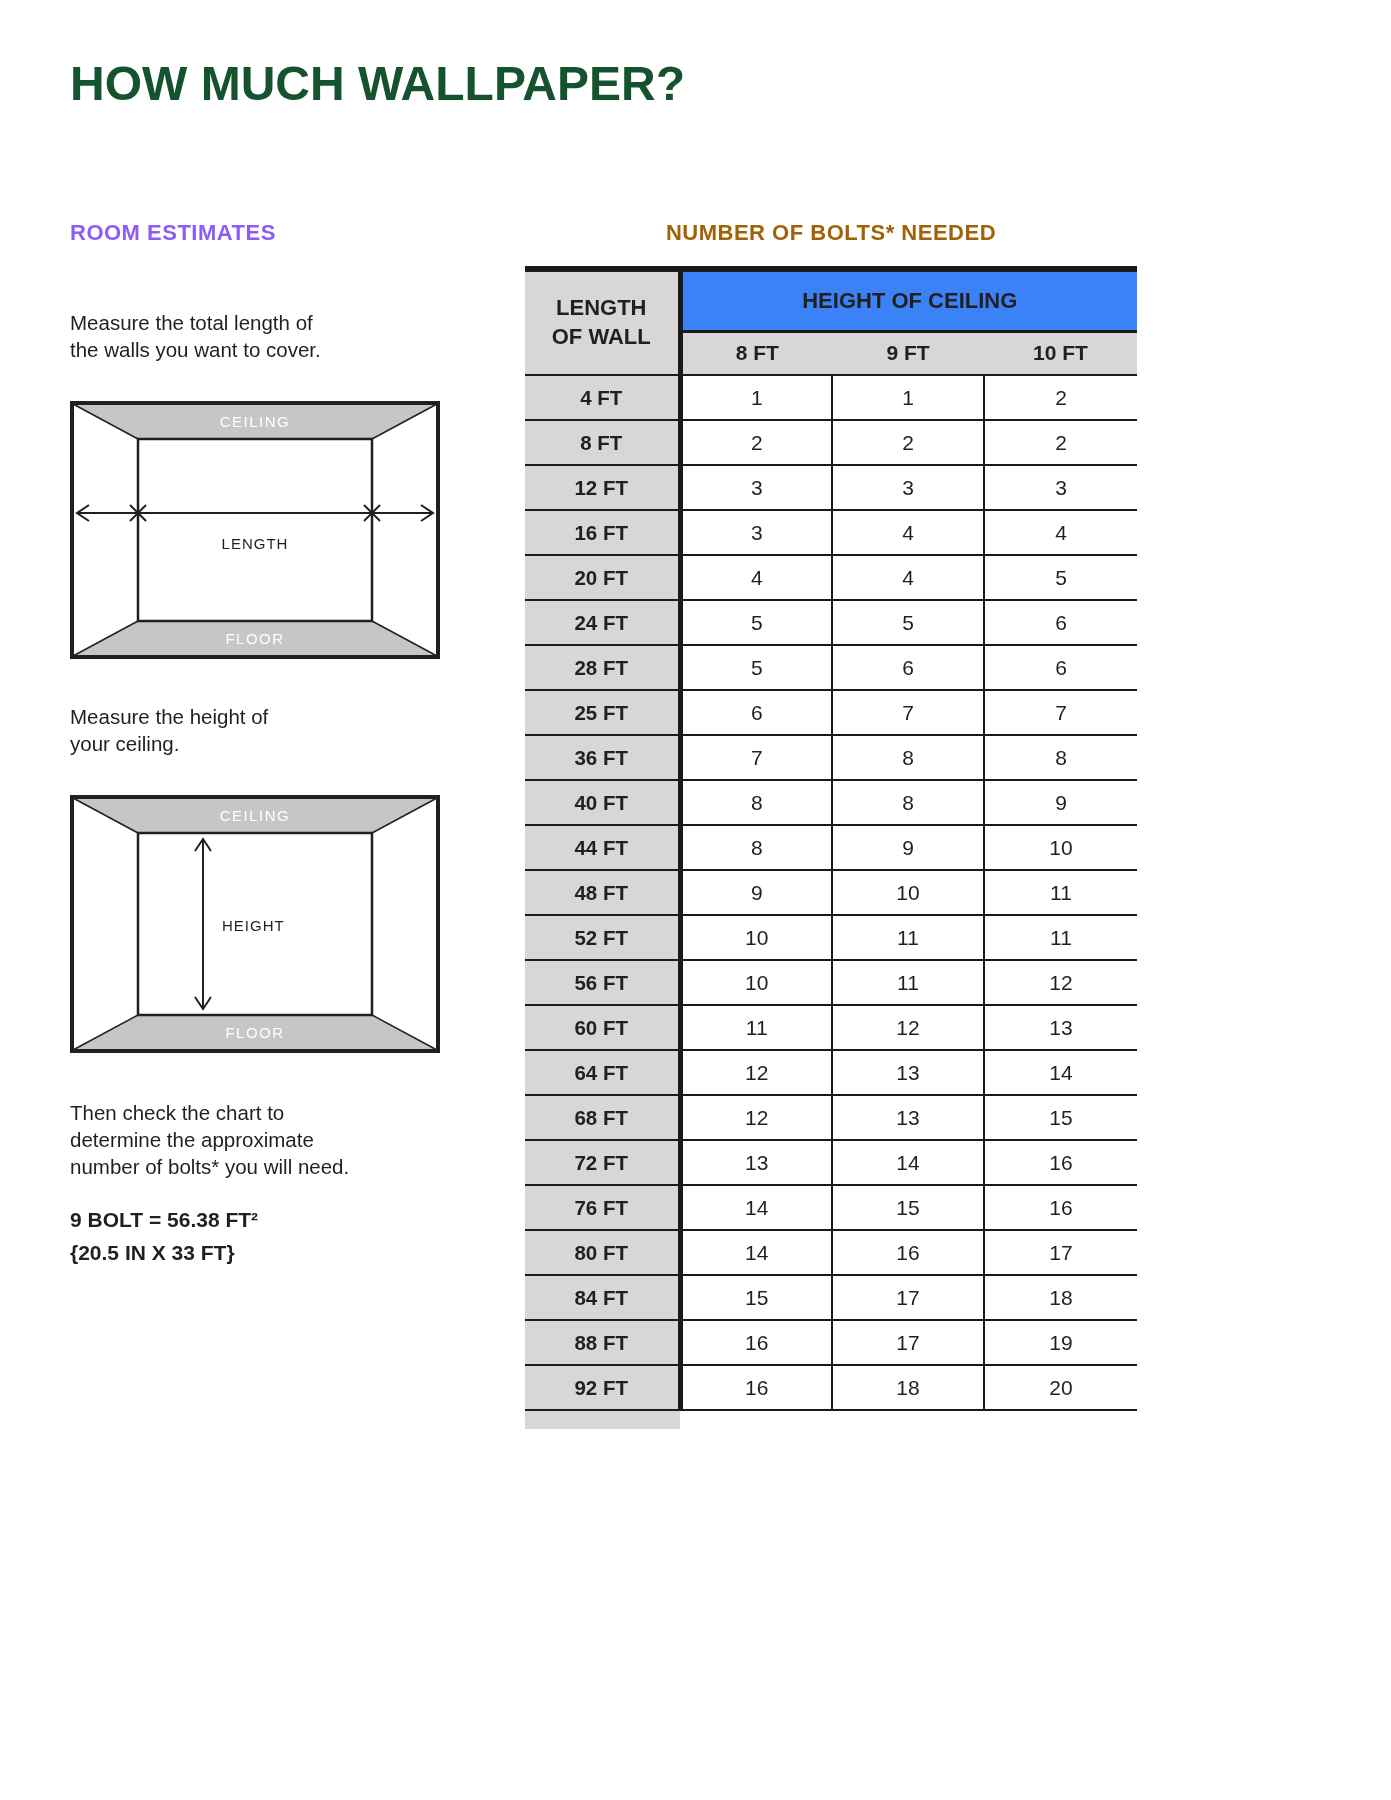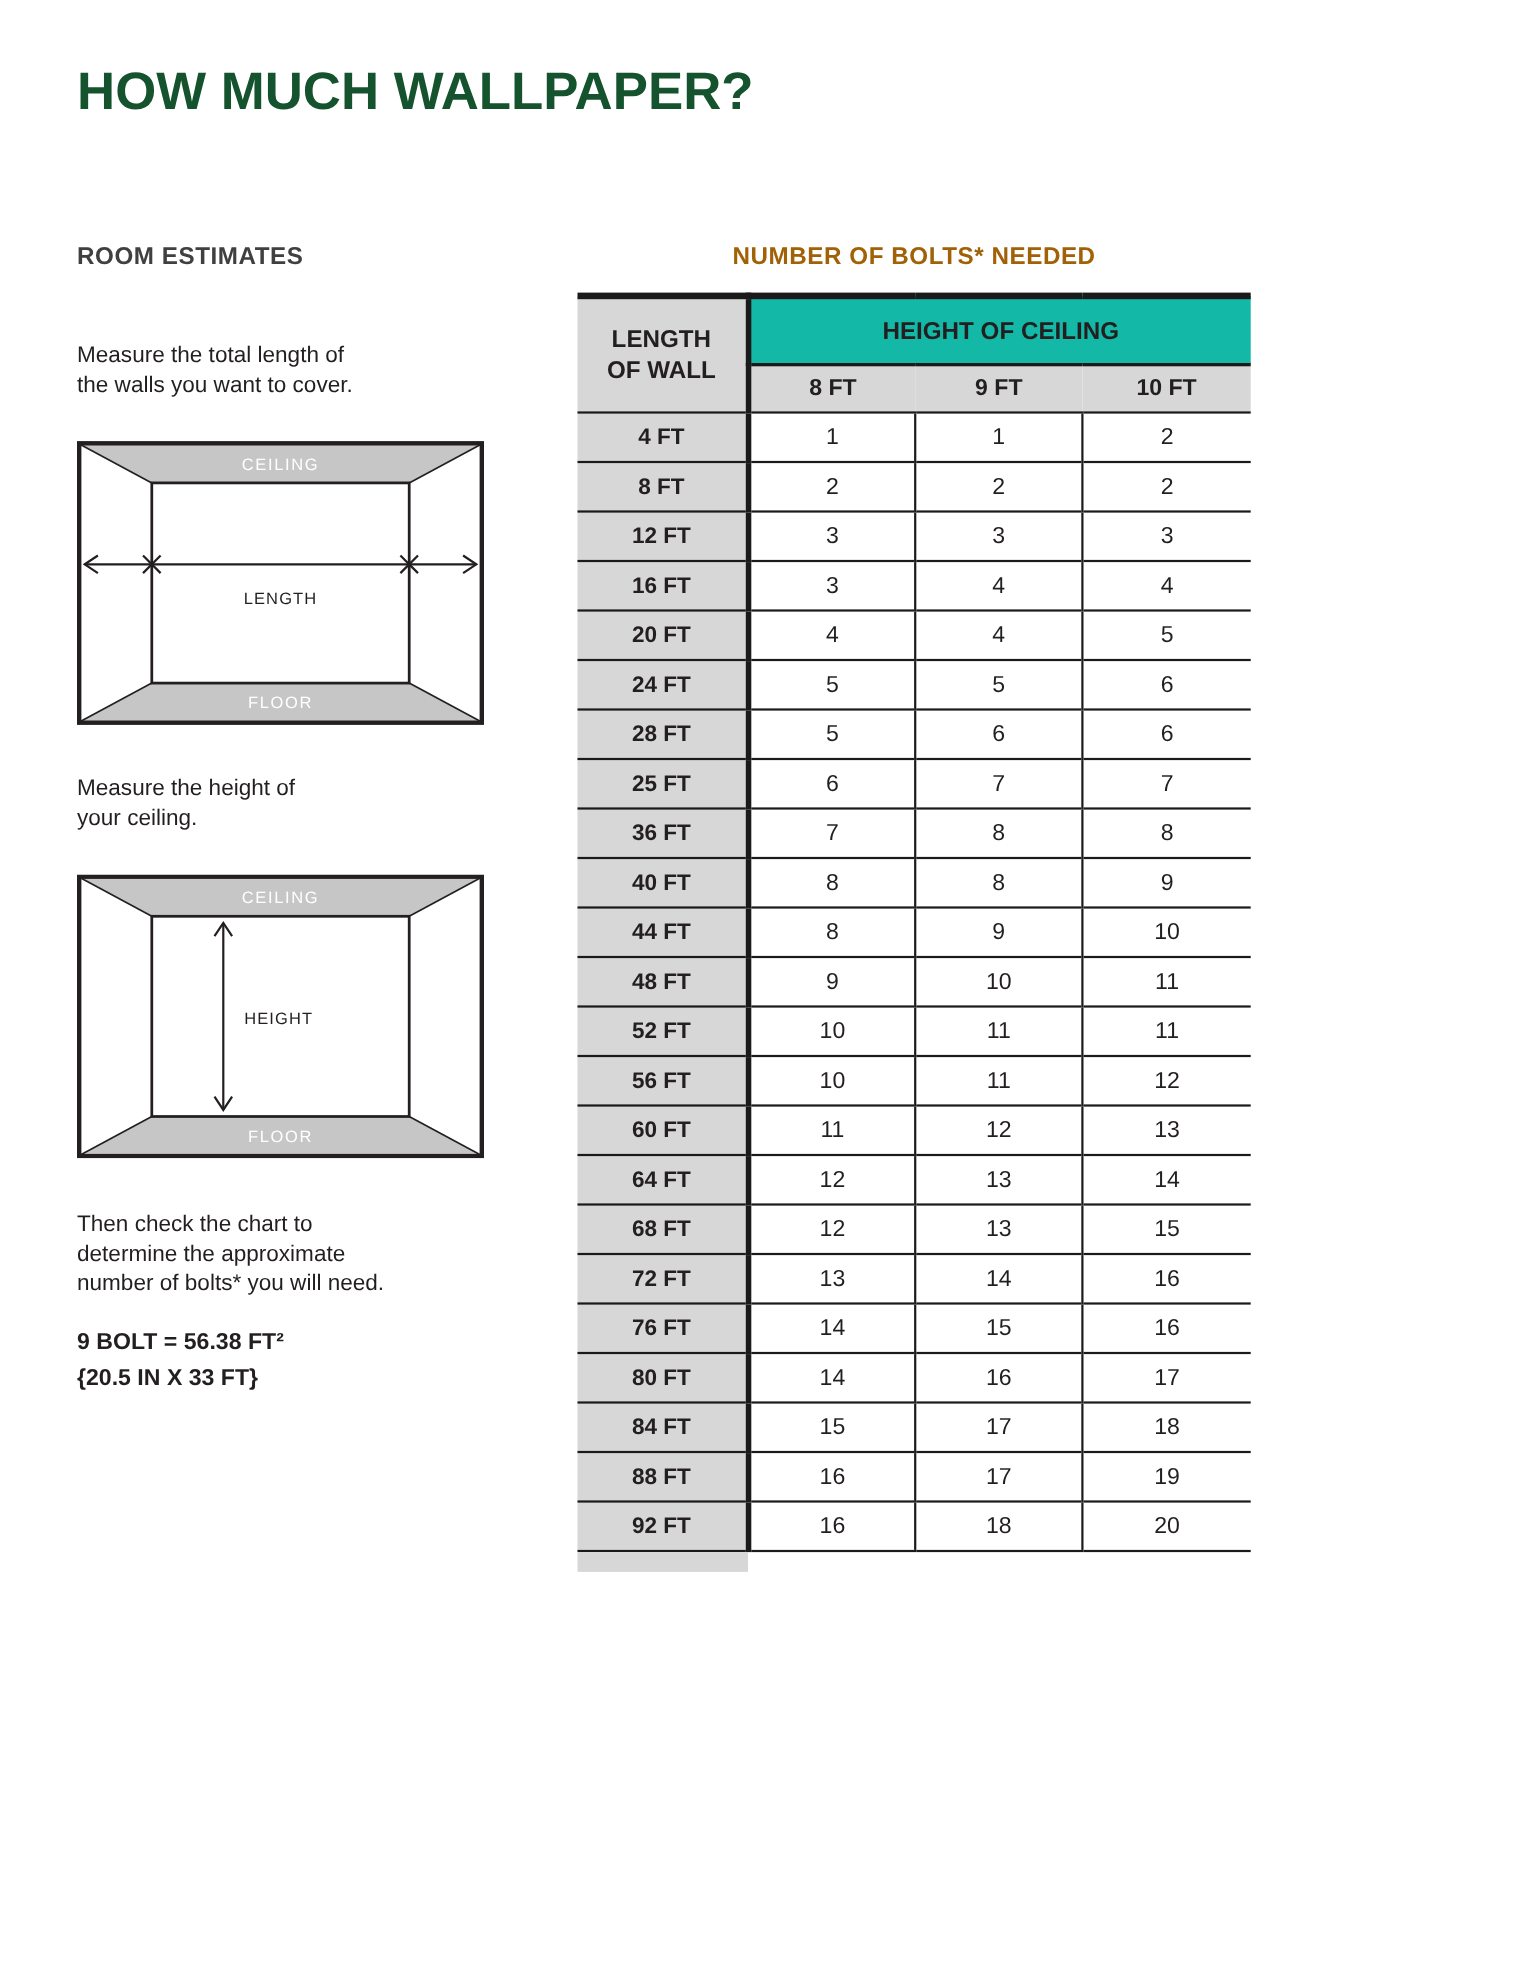--- a/index.html
+++ b/index.html
@@ -21,21 +21,21 @@
     font-weight: bold;
     color: #14532d;
     letter-spacing: 0px;
   }
 
   
   .left-col { position: absolute; left: 70px; top: 220px; width: 388px; }
   .section-heading {
     font-size: 22px;
     font-weight: bold;
-    color: #404040;
+    color: #8b5cf6;
     letter-spacing: 0.5px;
   }
   .step-text {
     margin-top: 63px;
     font-size: 20.5px;
     line-height: 1.32;
     white-space: pre-line;
   }
   .step-text.second { margin-top: 44px; }
   .step-text.third { margin-top: 46px; }
@@ -87,21 +87,21 @@
   }
   th.corner {
     background: #d7d7d7;
     border-right: 5px solid #1a1a1a;
     font-size: 22px;
     font-weight: bold;
     line-height: 1.3;
     white-space: pre-line;
   }
   th.group {
-    background: #14b8a6;
+    background: #3b82f6;
     border-bottom: 3px solid #1a1a1a;
     font-size: 22px;
     font-weight: bold;
     height: 62px;
   }
   th.sub-th {
     background: #d7d7d7;
     font-size: 21px;
     font-weight: bold;
     height: 44px;

